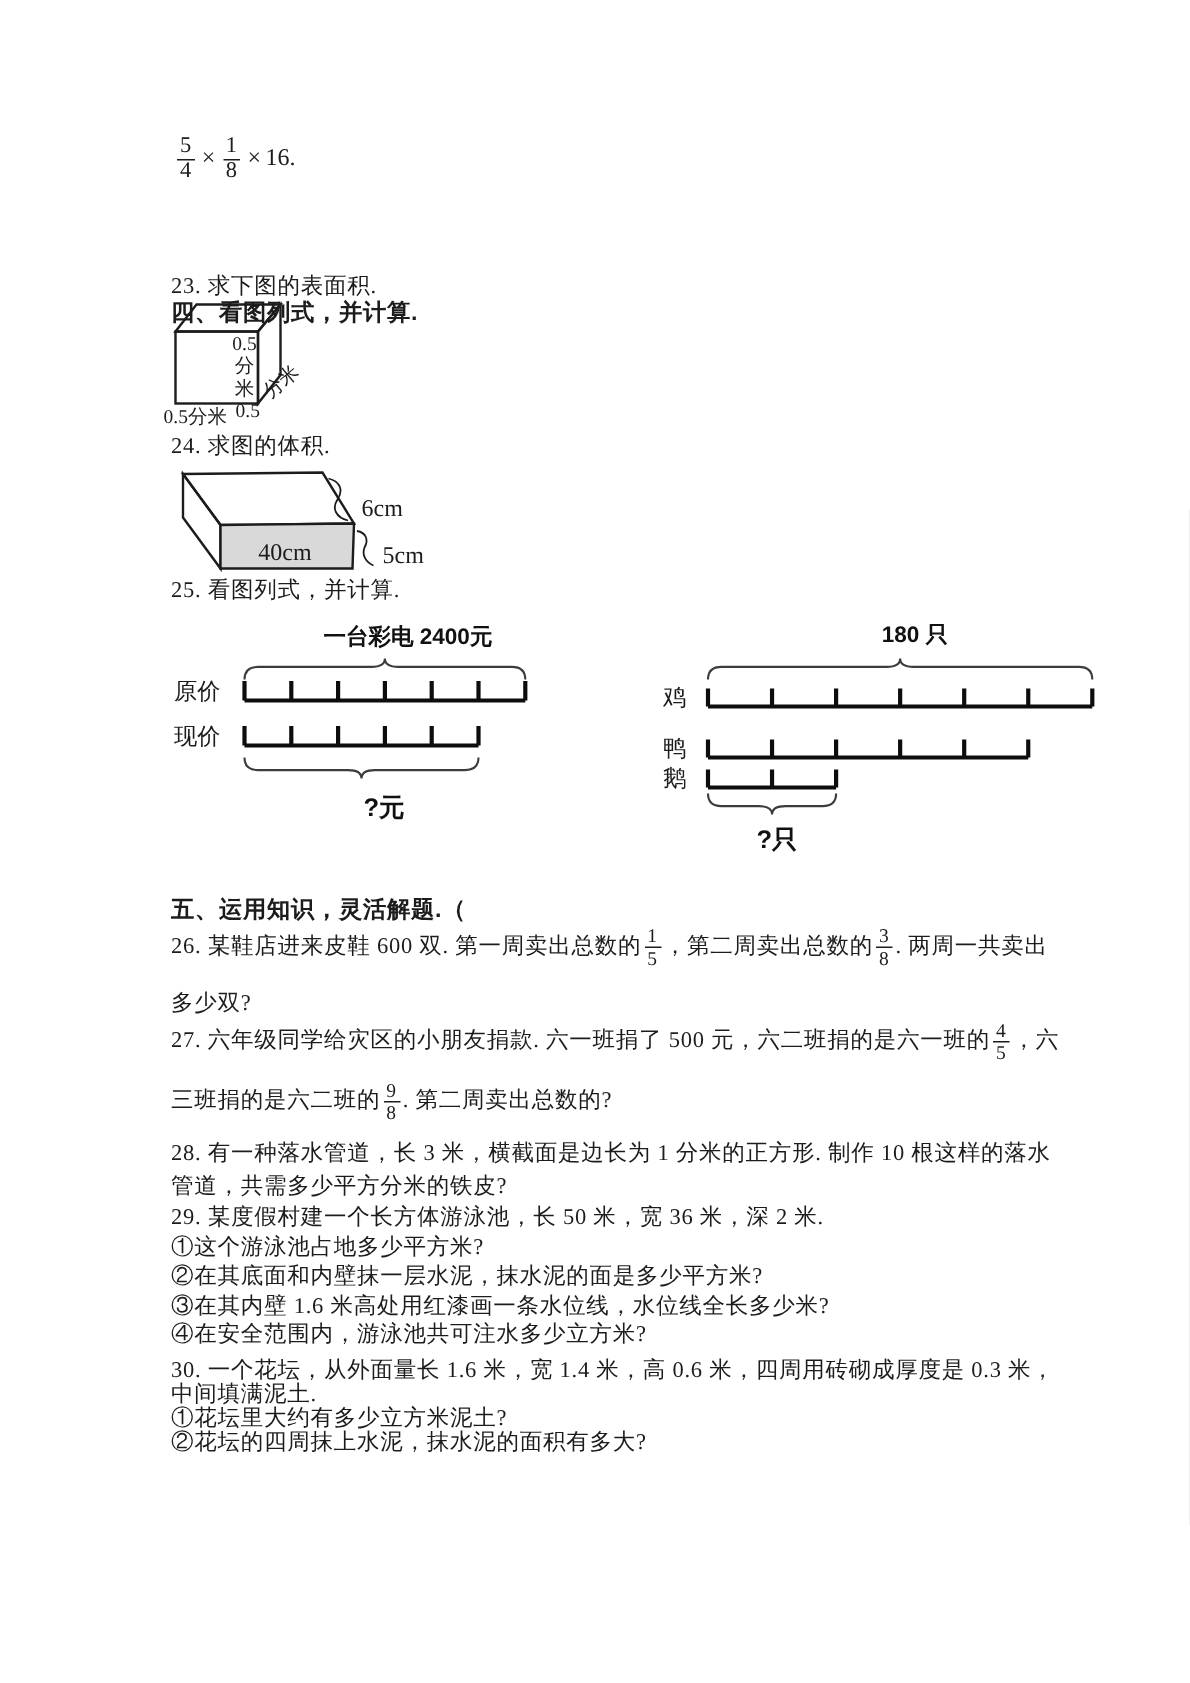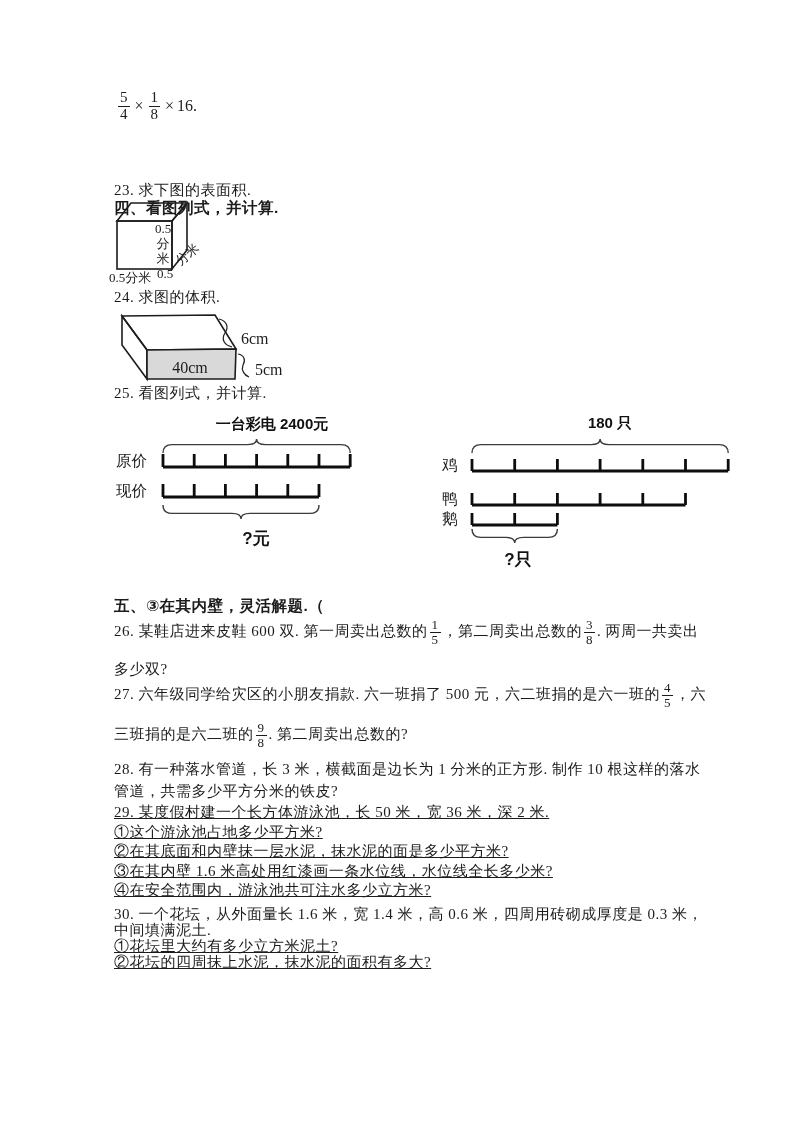--- a/index.html
+++ b/index.html
@@ -9,21 +9,21 @@
     font-family:"Liberation Serif","DejaVu Serif",serif;
     color:#1c1c1c;
   }
   .abs{position:absolute;}
   .sec-heading{
     font-family:"Liberation Sans","DejaVu Sans",sans-serif;
     font-weight:700;font-size:15.5px;letter-spacing:.5px;
   }
   .qlabel{font-size:15px;letter-spacing:.5px;}
   .para{font-size:15px;width:596px;letter-spacing:.5px;word-break:break-all;}
-  .line{display:block;text-decoration:underline;}
+  .line{display:block;}
   
   .ifrac{display:inline-flex;flex-direction:column;align-items:center;
     vertical-align:middle;line-height:1.05;font-size:13px;margin:0 2px;}
   .ifrac .den{border-top:1.3px solid #1c1c1c;padding:0 2px;}
   .ifrac .num{padding:0 2px;}
   
   .expr{display:flex;align-items:center;font-size:16px;gap:3px;}
   .expr .ifrac{font-size:15px;}
   
   .fig-stroke{fill:none;stroke:#1c1c1c;stroke-width:1.6;stroke-linejoin:miter;}
@@ -106,21 +106,21 @@
       <path d="M 35,68 H 291.20000000000005 M 35,68 V 56 M 77.7,68 V 56 M 120.4,68 V 56 M 163.10000000000002,68 V 56 M 205.8,68 V 56 M 248.5,68 V 56 M 291.20000000000005,68 V 56" class="bd-bar"></path>
       <text x="5" y="101" class="bd-label" text-anchor="start">鸭</text>
       <path d="M 35,102 H 248.5 M 35,102 V 90 M 77.7,102 V 90 M 120.4,102 V 90 M 163.10000000000002,102 V 90 M 205.8,102 V 90 M 248.5,102 V 90" class="bd-bar"></path>
       <text x="5" y="121" class="bd-label" text-anchor="start">鹅</text>
       <path d="M 35,122 H 120.4 M 35,122 V 110 M 77.7,122 V 110 M 120.4,122 V 110" class="bd-bar"></path>
       <path d="M 35,50 Q 35,41.6 44,41.6 L 154.10000000000002,41.6 Q 163.10000000000002,41.6 163.10000000000002,36 Q 163.10000000000002,41.6 172.10000000000002,41.6 L 282.20000000000005,41.6 Q 291.20000000000005,41.6 291.20000000000005,50" class="bd-brace"></path>
       <path d="M 35,126 Q 35,134.4 44,134.4 L 68.7,134.4 Q 77.7,134.4 77.7,140 Q 77.7,134.4 86.7,134.4 L 111.4,134.4 Q 120.4,134.4 120.4,126" class="bd-brace"></path>
       <text x="81" y="162" class="bd-answer" text-anchor="middle">?只</text>
     </svg>
 
-  <div class="abs sec-heading" style="left:114px;top:596px;">五、③在其内壁，灵活解题.（</div>
+  <div class="abs sec-heading" style="left:114px;top:596px;">五、运用知识，灵活解题.（</div>
 
   <div class="abs para" style="left:114px;top:612px;line-height:38px;">
     <span>26. 某鞋店进来皮鞋 600 双. 第一周卖出总数的</span><span class="ifrac">
         <span class="num">1</span>
         <span class="den">5</span>
       </span><span>，第二周卖出总数的</span><span class="ifrac">
         <span class="num">3</span>
         <span class="den">8</span>
       </span><span>. 两周一共卖出多少双?</span>
   </div>

